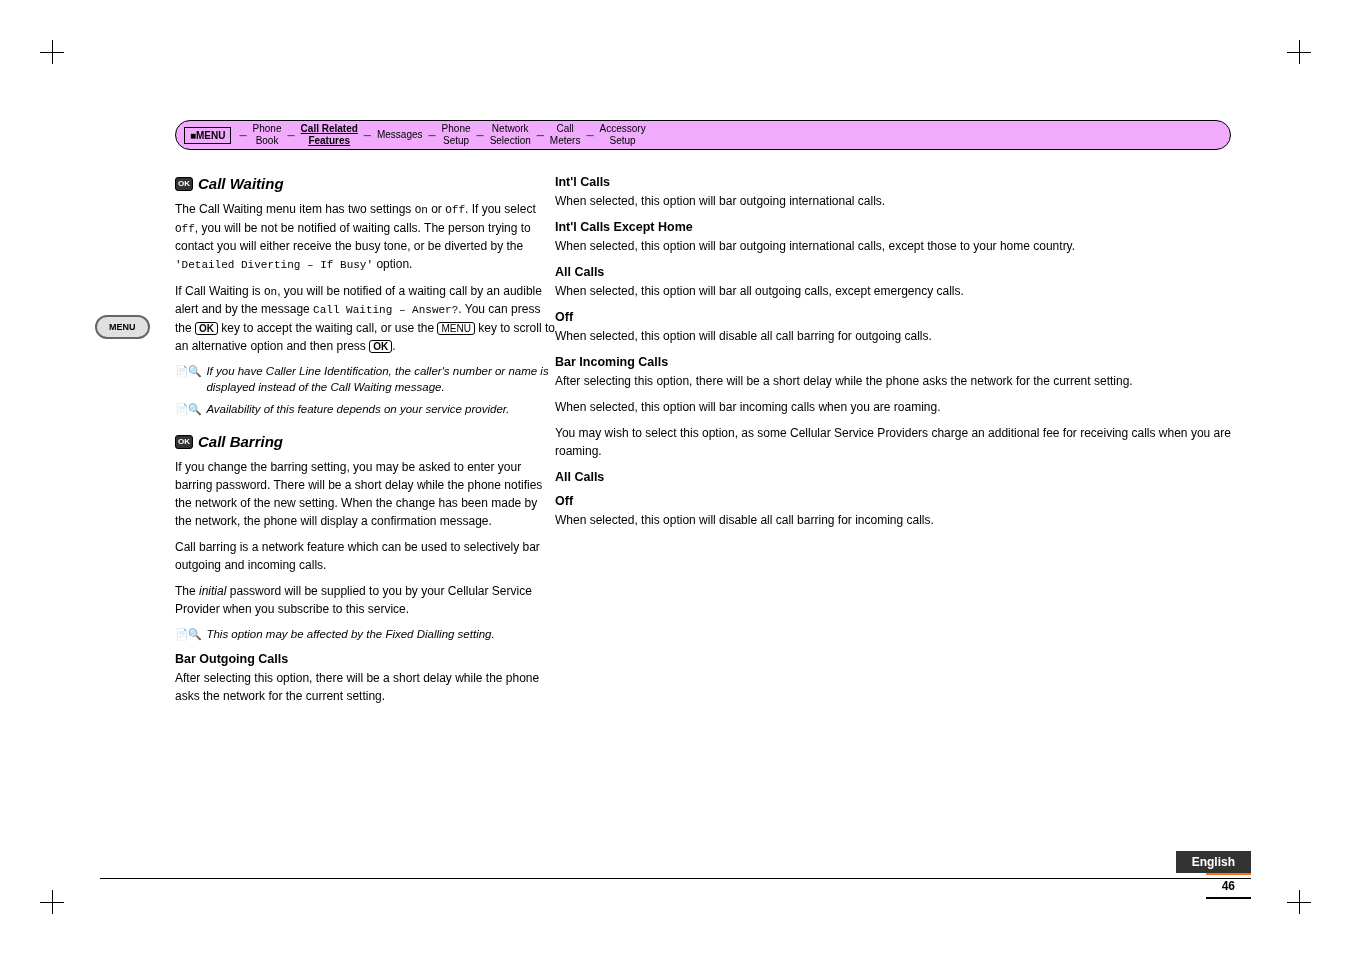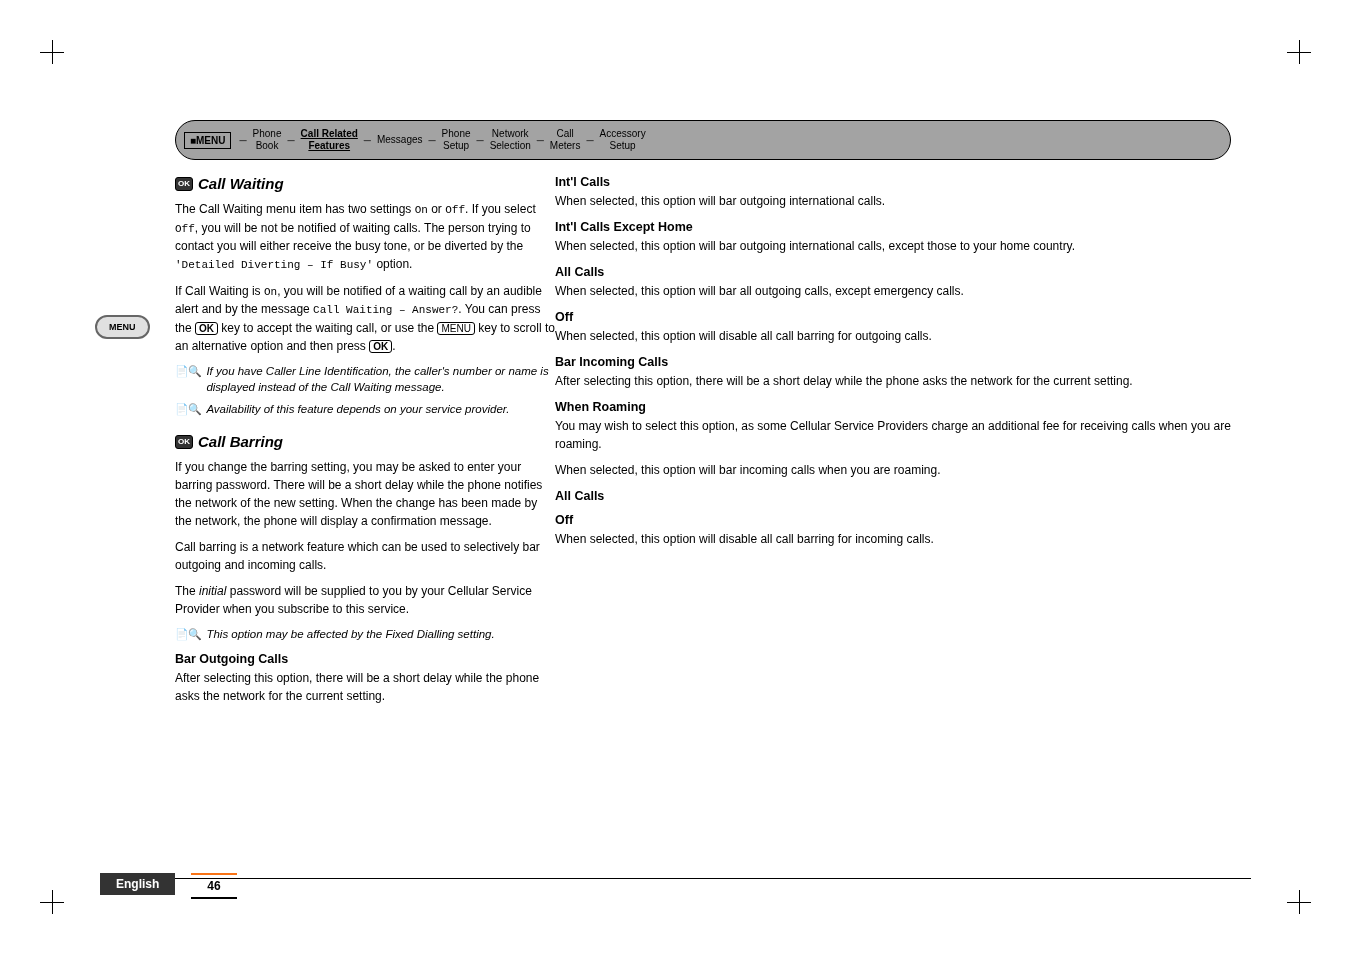--- a/index.html
+++ b/index.html
@@ -32,27 +32,27 @@
     .crosshair.tr { top: 40px; right: 40px; }
     .crosshair.bl { bottom: 40px; left: 40px; }
     .crosshair.br { bottom: 40px; right: 40px; }
 
     
     .nav-bar {
       position: absolute;
       top: 120px;
       left: 175px;
       right: 120px;
-      height: 40px;
+      height: 30px;
       border: 1.5px solid #000;
       border-radius: 20px;
       display: flex;
       align-items: center;
       padding: 0 8px;
-      background: #a3a3a3;
+      background: #f0abfc;
     }
 
     .nav-menu {
       display: flex;
       align-items: center;
       font-size: 11px;
       font-weight: bold;
       white-space: nowrap;
       padding-right: 4px;
     }
@@ -196,22 +196,23 @@
       margin-top: 0;
     }
 
     
     .footer {
       position: absolute;
       bottom: 55px;
       left: 100px;
       right: 100px;
       display: flex;
-      align-items: flex-start;
-      gap: 16px;
+      align-items: flex-end;
+      gap: 0;
+      flex-direction: column;
     }
 
     .footer-lang {
       background: #333;
       color: #fff;
       padding: 4px 16px;
       font-size: 12px;
       font-weight: bold;
     }
 
@@ -353,23 +354,22 @@
 
     <p class="sub-heading">All Calls</p>
     <p class="body-text">When selected, this option will bar all outgoing calls, except emergency calls.</p>
 
     <p class="sub-heading">Off</p>
     <p class="body-text">When selected, this option will disable all call barring for outgoing calls.</p>
 
     <p class="sub-heading">Bar Incoming Calls</p>
     <p class="body-text">After selecting this option, there will be a short delay while the phone asks the network for the current setting.</p>
 
-    <p class="sub-heading">When Roaming</p>
+    <p class="body-text">When selected, this option will bar incoming calls when you are roaming.</p>
     <p class="body-text">You may wish to select this option, as some Cellular Service Providers charge an additional fee for receiving calls when you are roaming.</p>
-    <p class="body-text">When selected, this option will bar incoming calls when you are roaming.</p>
 
     <p class="sub-heading">All Calls</p>
 
     <p class="sub-heading">Off</p>
     <p class="body-text">When selected, this option will disable all call barring for incoming calls.</p>
 
   </div>
 </div>
 
 <div class="footer-line-top"></div>

